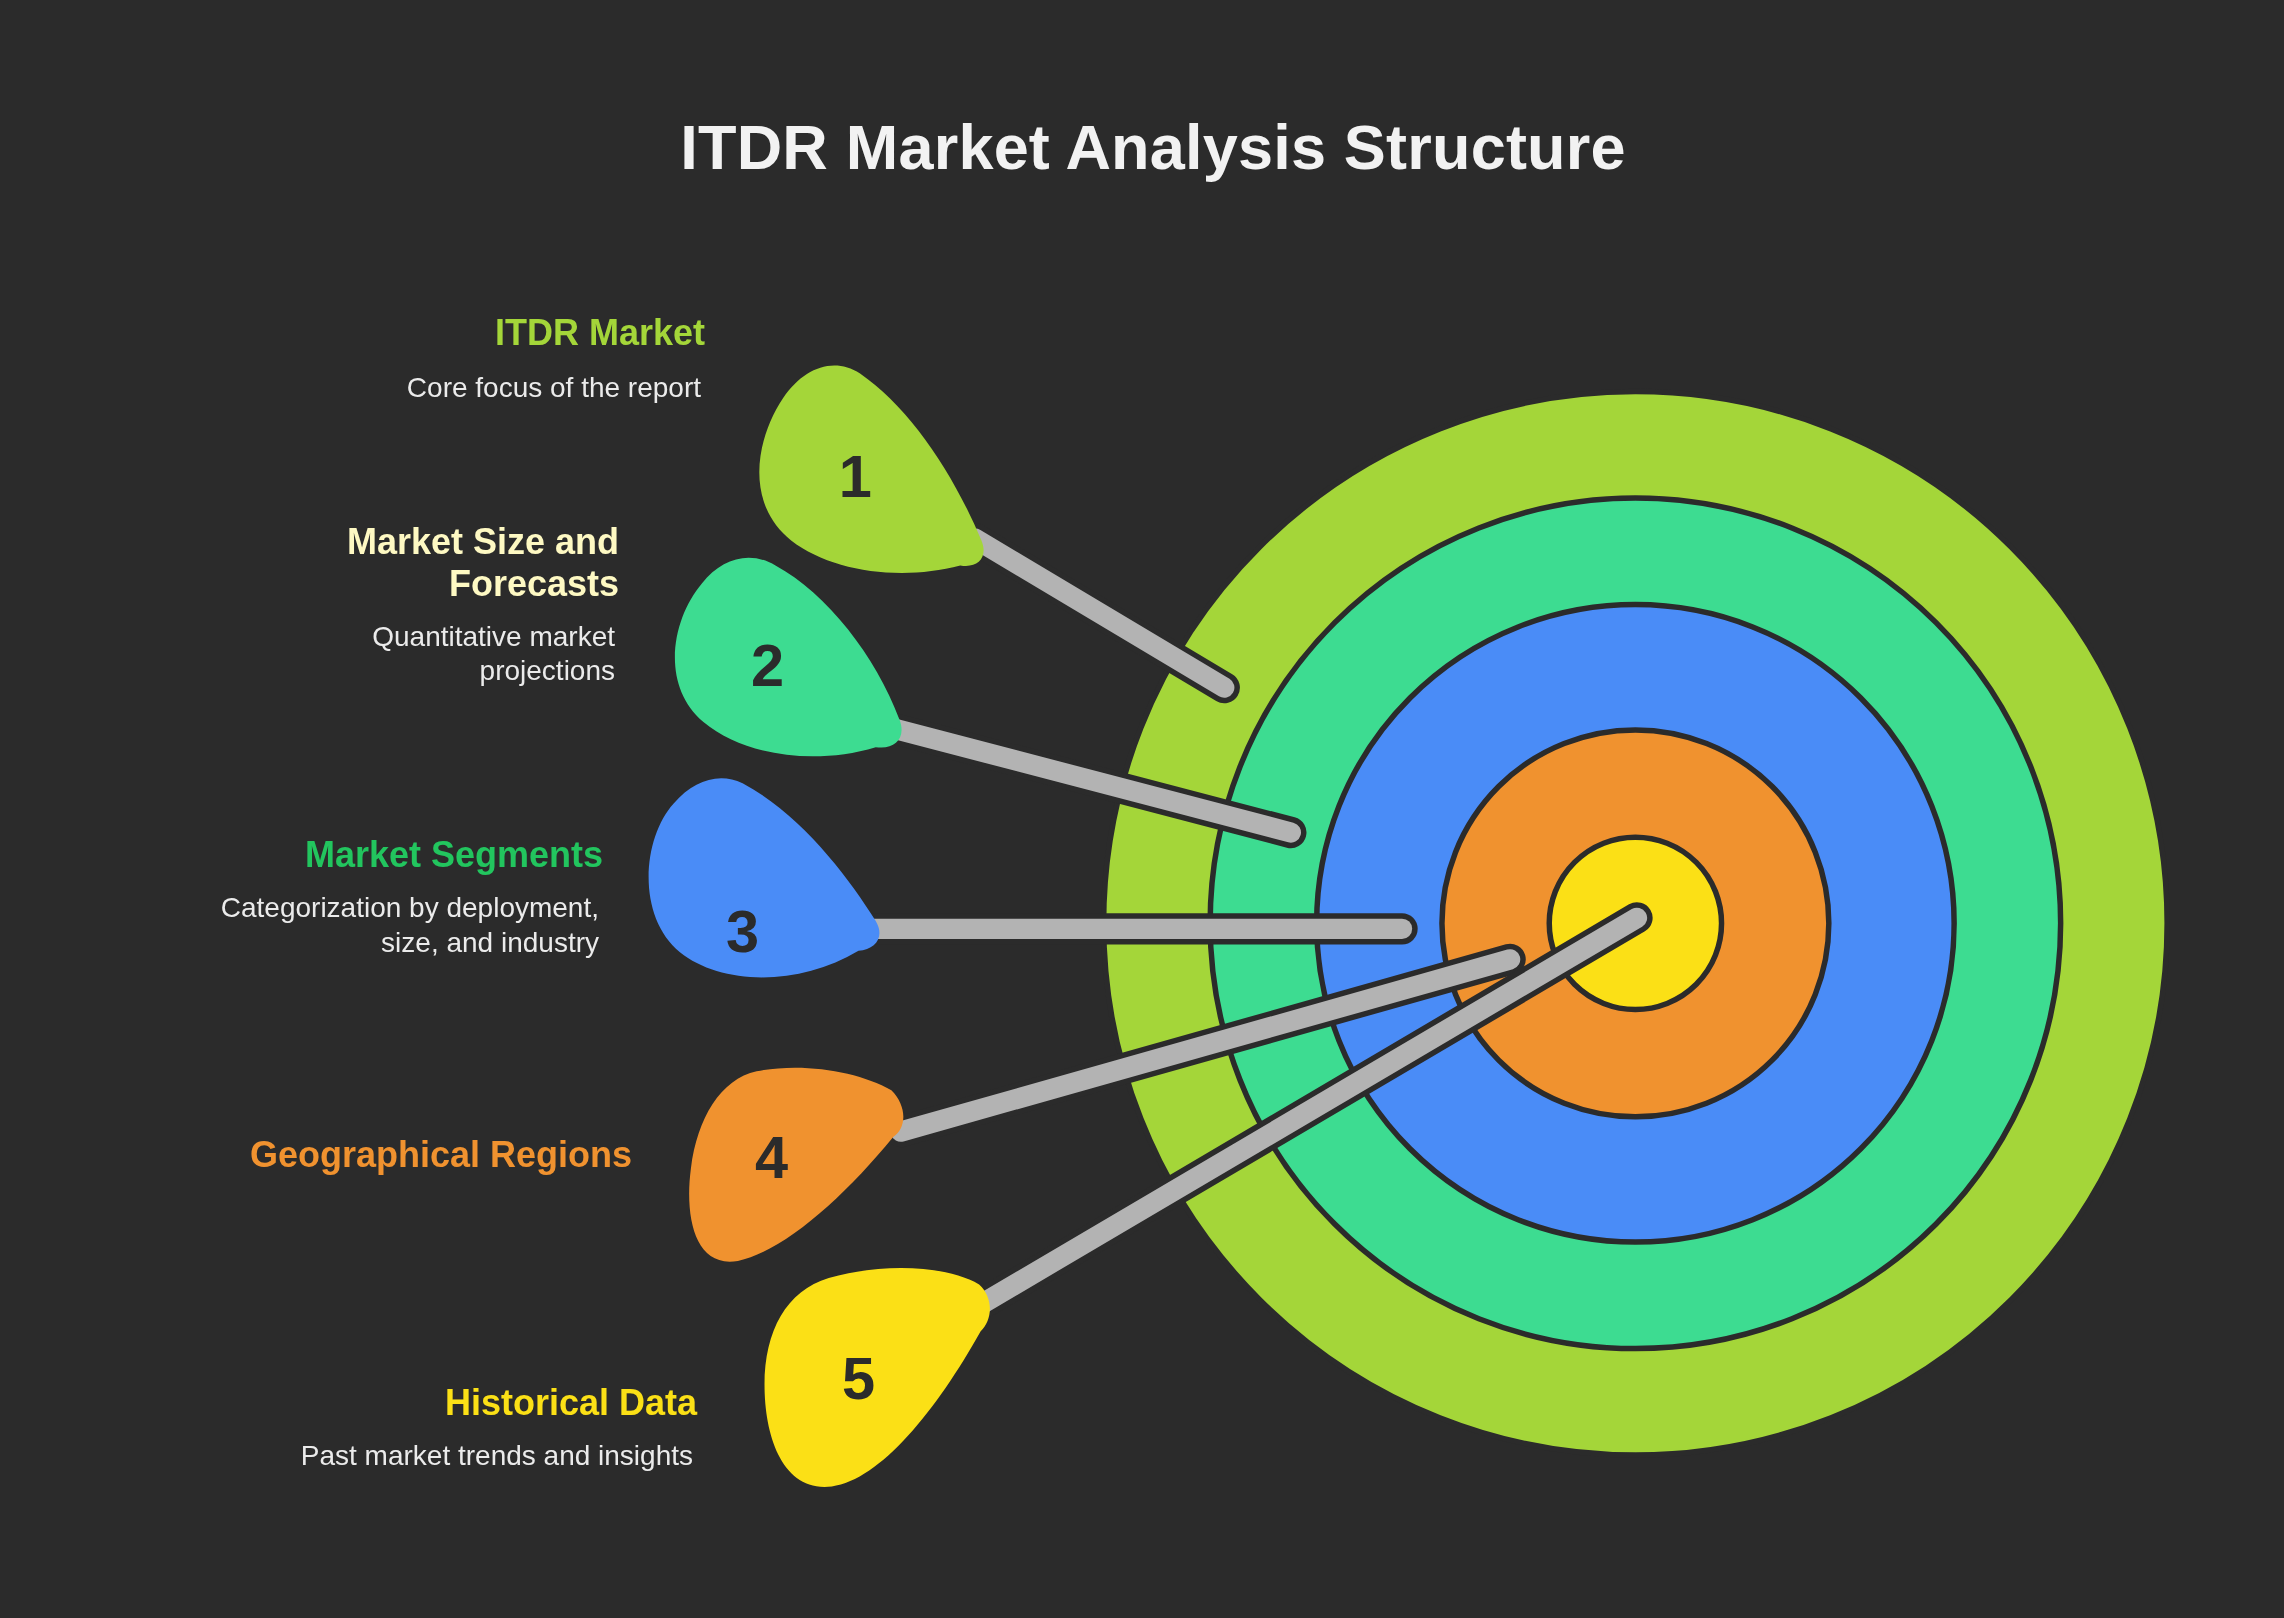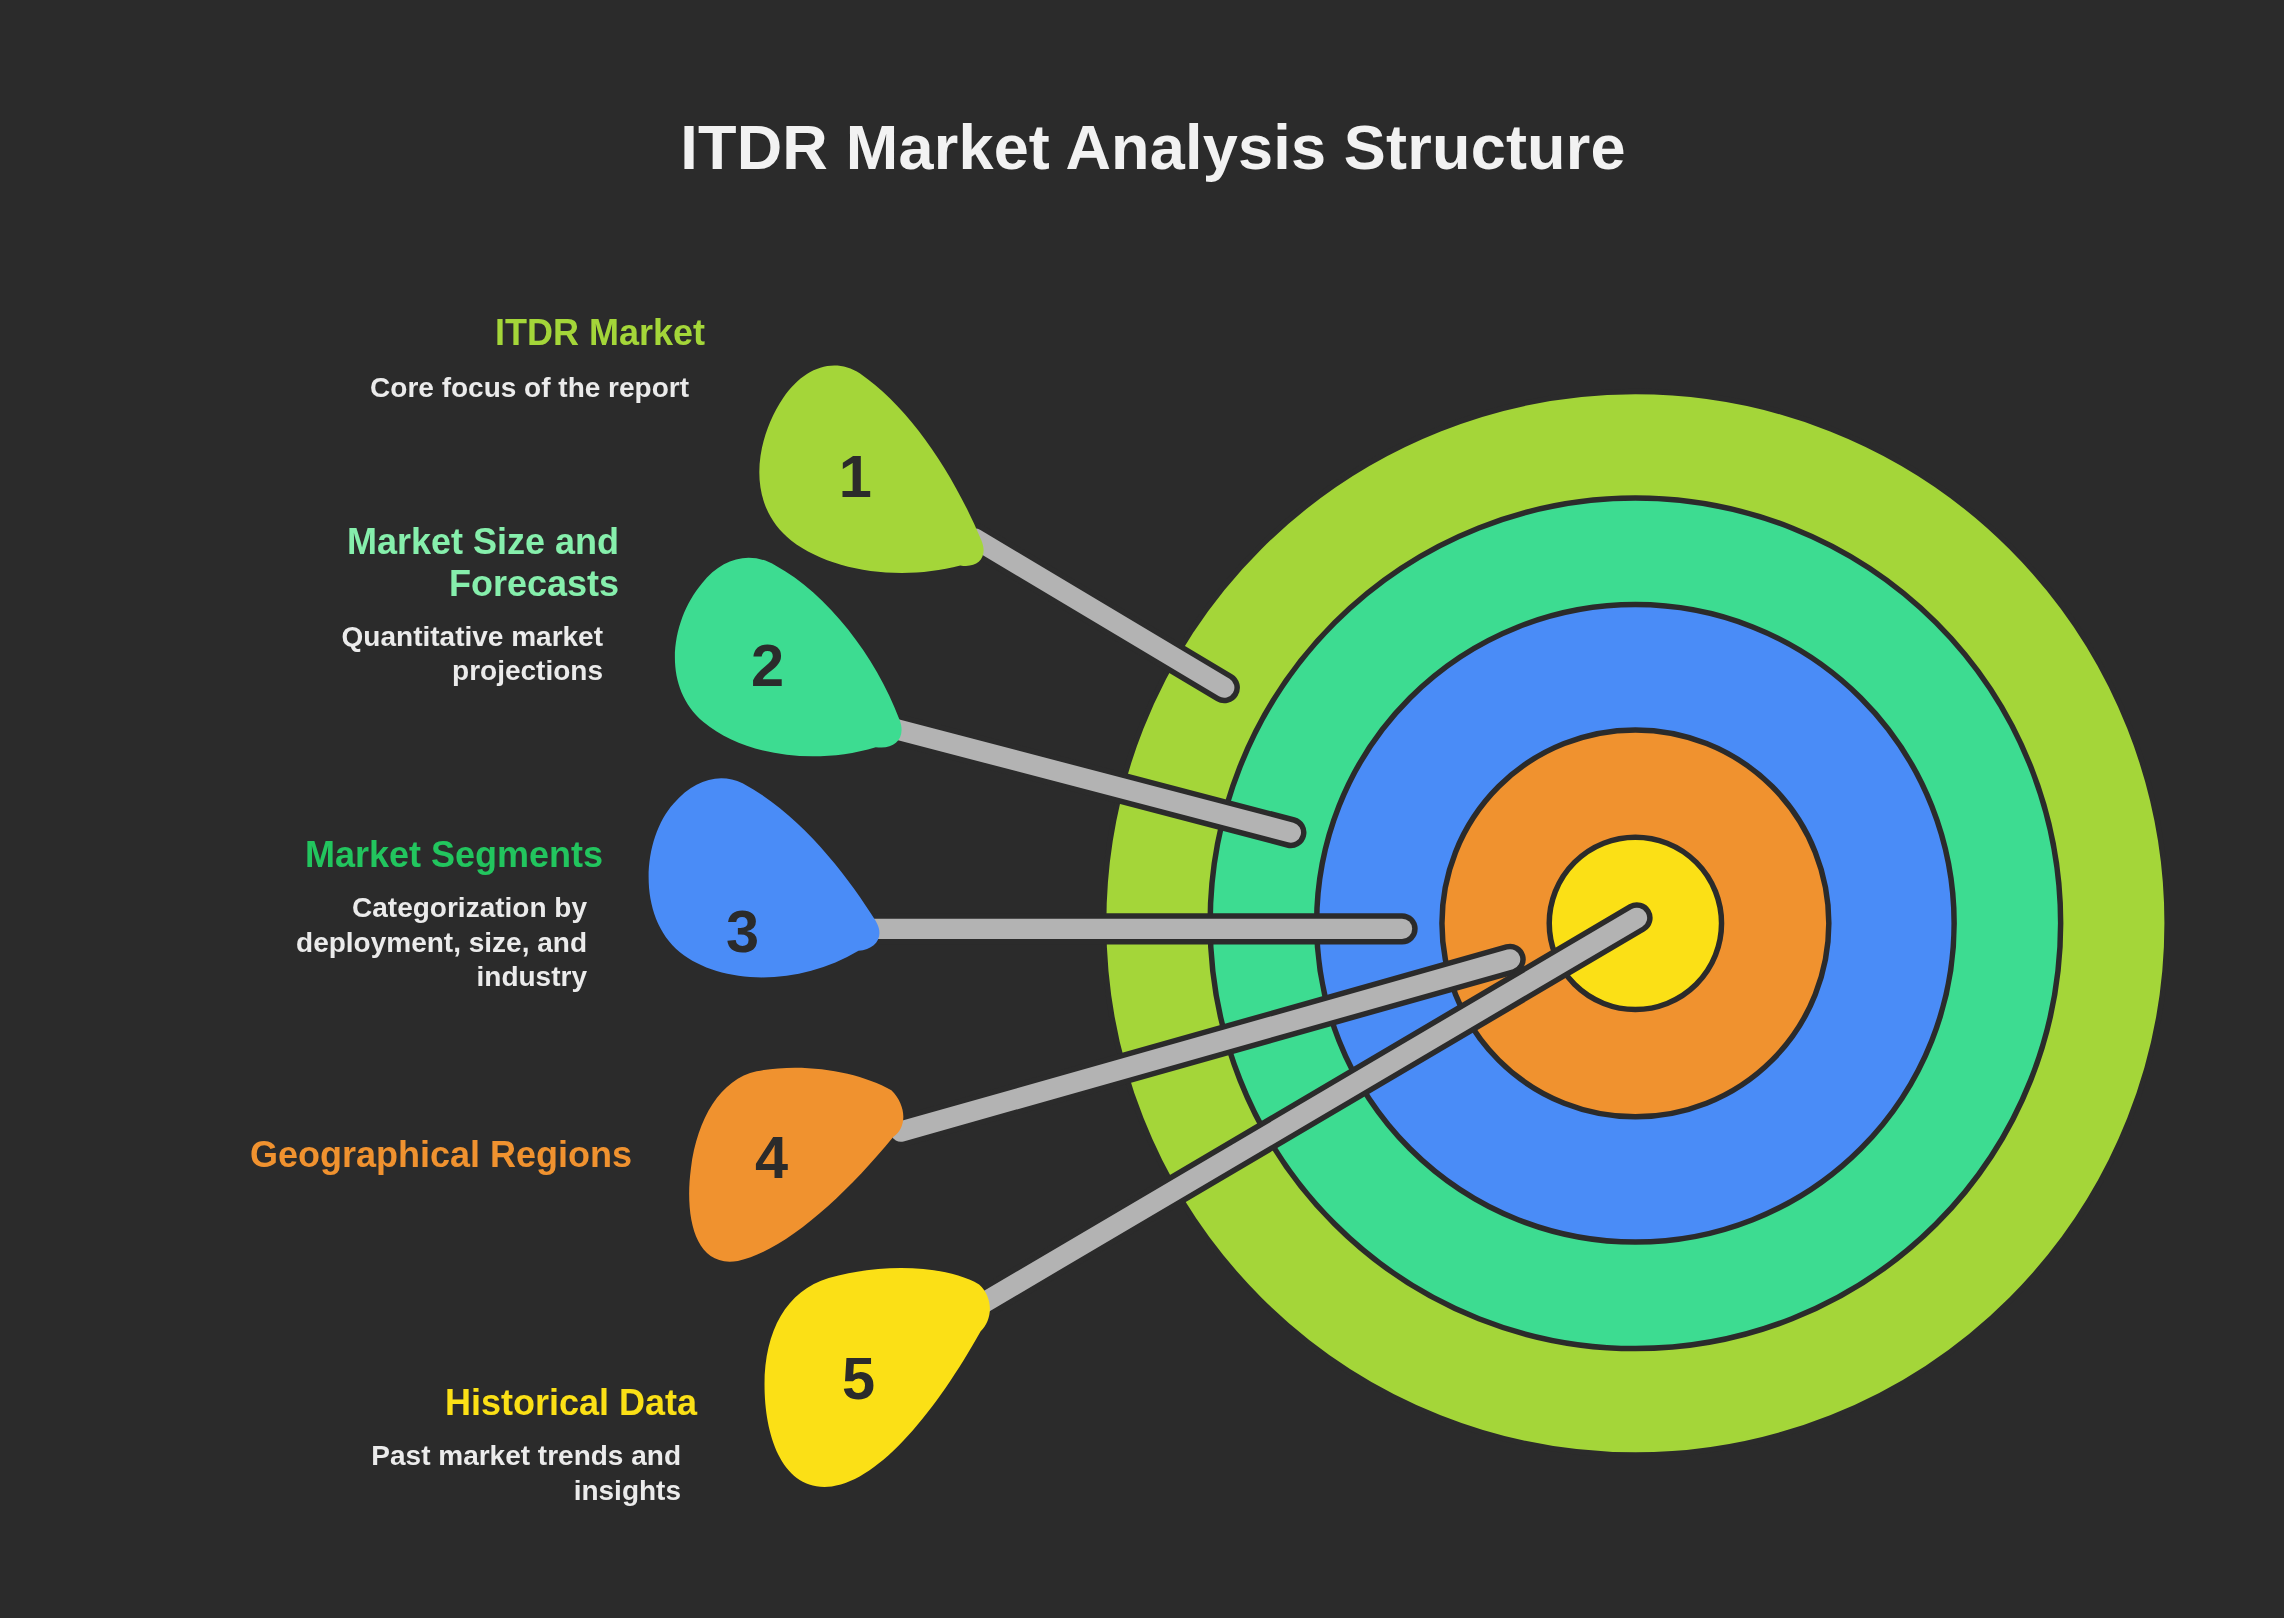--- a/index.html
+++ b/index.html
@@ -39,22 +39,22 @@
   .label-title {
     font-size: 36px;
     font-weight: bold;
     line-height: 1.16;
     margin: 0;
   }
   .label-desc {
     font-size: 28px;
     color: #ebebeb;
     line-height: 1.22;
-    margin: 16px;
-    font-weight: bold;
+    margin: 4px;
+    font-weight: normal;
   }
   .gap-1 { margin-top: 17px; }
   .gap-2 { margin-top: 15.7px; }
   svg#diagram {
     position: absolute;
     left: 0;
     top: 0;
     width: 2284px;
     height: 1618px;
   }
@@ -153,21 +153,21 @@
       </g>
     </g>
   </svg>
 
   <div class="label-block" style="left:235px; top:312px; width:470px;">
     <div class="label-title" style="color:#a4d639;">ITDR Market</div>
     <div class="label-desc gap-1">Core focus of the report</div>
   </div>
 
   <div class="label-block" style="left:251px; top:521px; width:368px;">
-    <div class="label-title" style="color:#86efac;">Market Size and Forecasts</div>
+    <div class="label-title" style="color:#fef9c3;">Market Size and Forecasts</div>
     <div class="label-desc gap-2">Quantitative market projections</div>
   </div>
 
   <div class="label-block" style="left:196px; top:834px; width:407px;">
     <div class="label-title" style="color:#22c55e;">Market Segments</div>
     <div class="label-desc gap-2">Categorization by deployment, size, and industry</div>
   </div>
 
   <div class="label-block" style="left:154px; top:1134px; width:478px;">
     <div class="label-title" style="color:#f0922f;">Geographical Regions</div>

